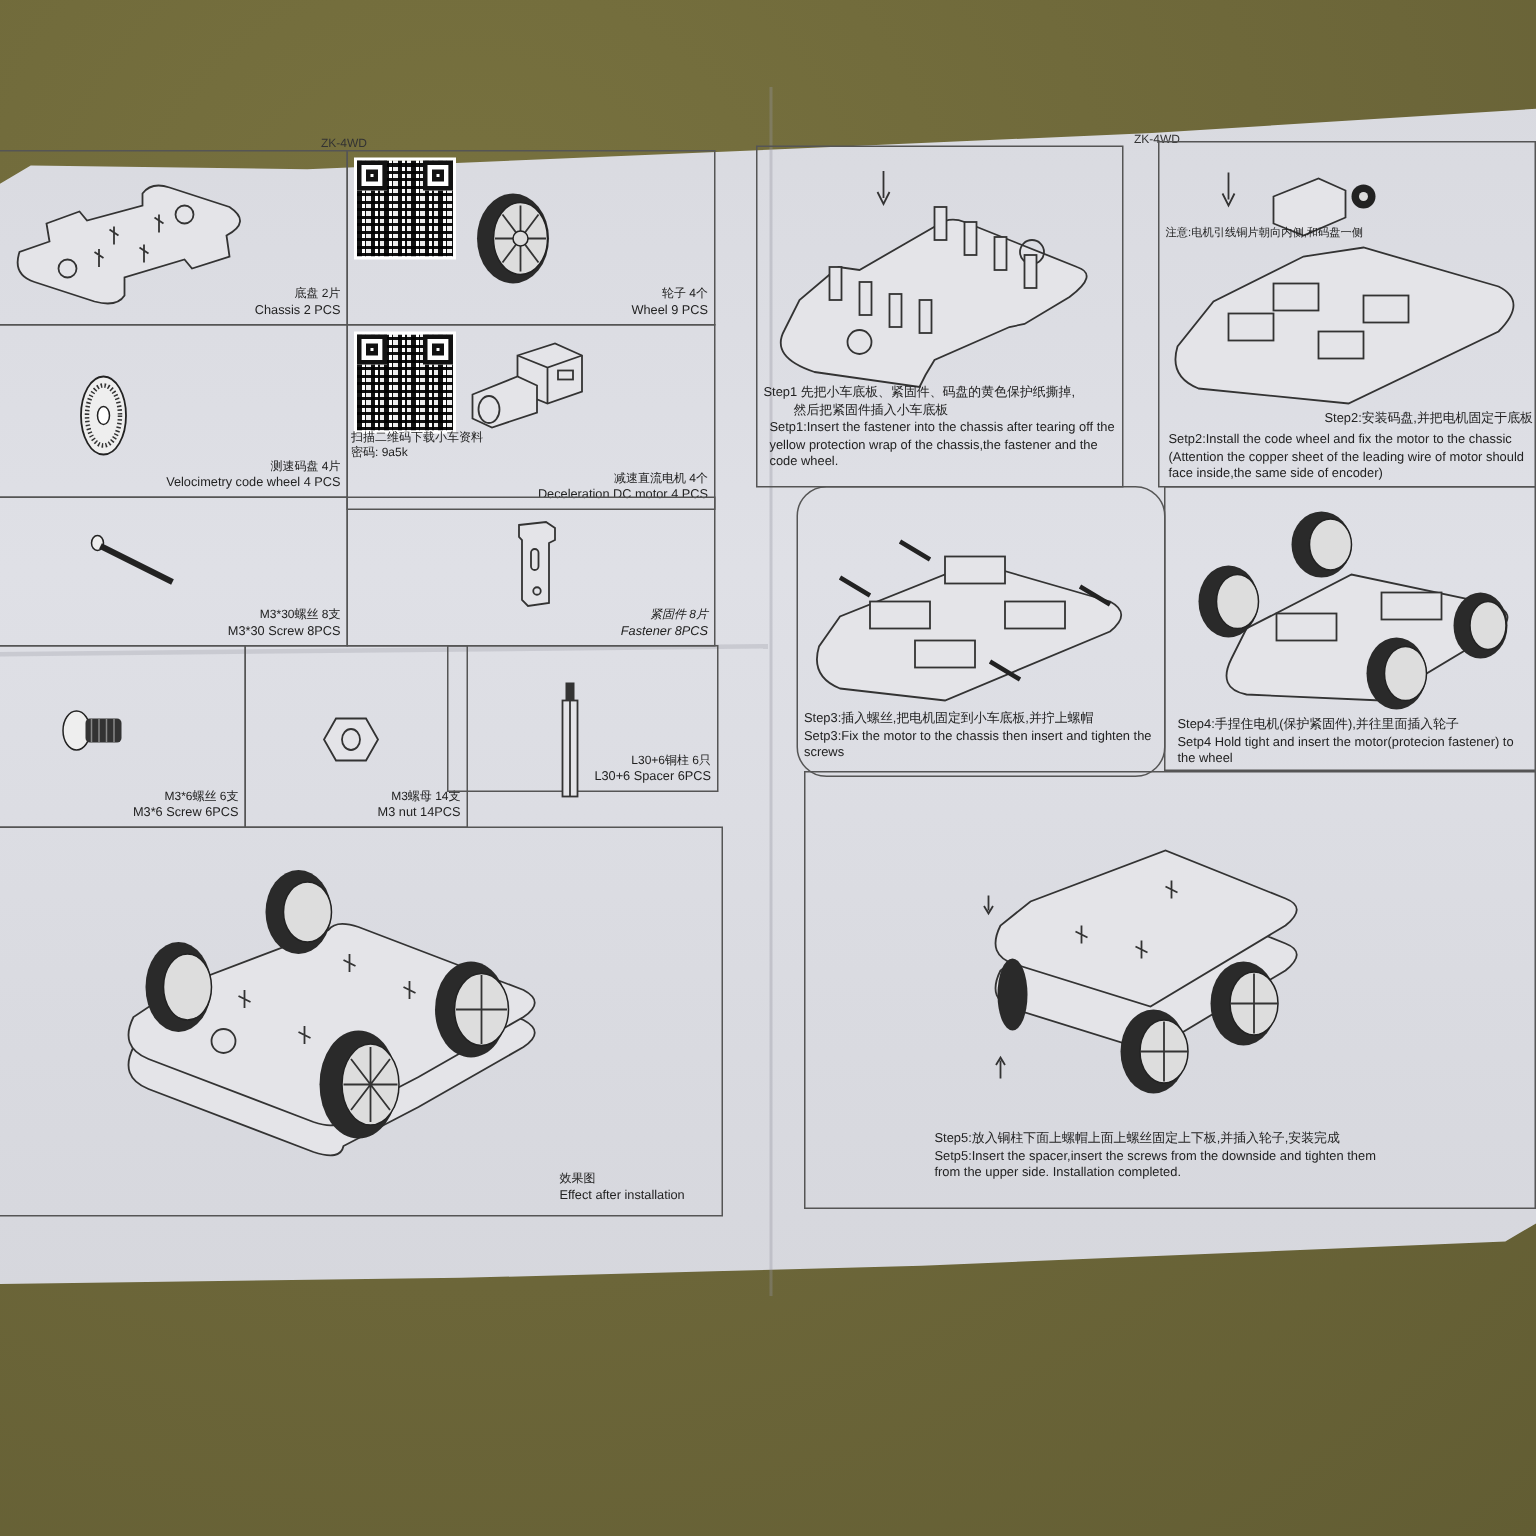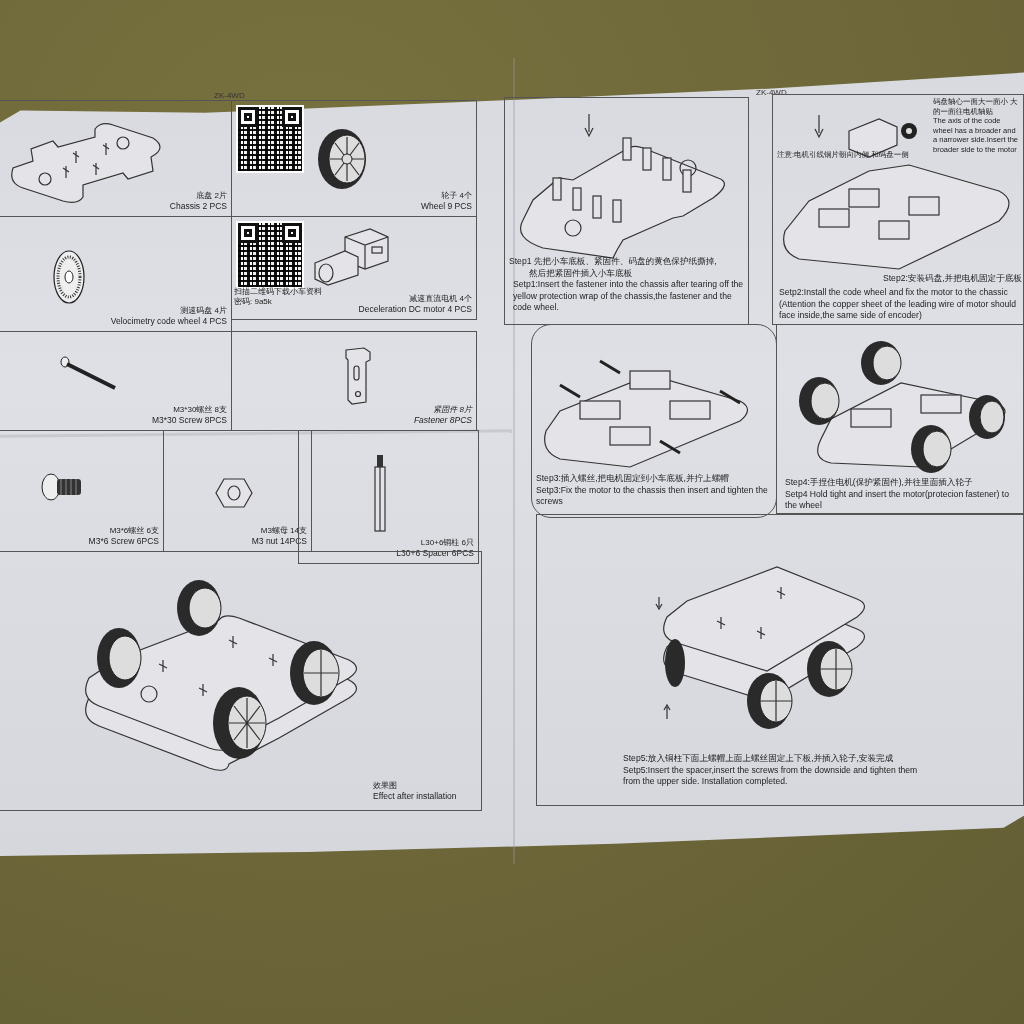--- a/index.html
+++ b/index.html
@@ -75,21 +75,21 @@
     <svg style="left:50px;top:30px;" width="40" height="60">
       <ellipse cx="20" cy="30" rx="15" ry="26" fill="#eee" stroke="#222" stroke-width="1.2"></ellipse>
       <ellipse cx="20" cy="30" rx="11" ry="20" fill="none" stroke="#333" stroke-width="3" stroke-dasharray="1 1.5"></ellipse>
       <ellipse cx="20" cy="30" rx="4" ry="6" fill="#fff" stroke="#222"></ellipse>
     </svg>
     <div class="cap">
       <div class="zh">测速码盘 4片</div>
         <div>Velocimetry code wheel 4 PCS</div>
     </div>
   </div>
-  <div class="cell" style="left:231px;top:216px;width:246px;height:104px;">
+  <div class="cell" style="left:231px;top:216px;width:246px;height:124px;">
     <div class="qr" style="left:4px;top:4px;"></div>
     <div style="position:absolute;left:2px;top:70px;font-size:8px;line-height:10px;color:#222;">
       <div>扫描二维码下载小车资料</div>
         <div>密码: 9a5k</div>
     </div>
     <svg style="left:78px;top:10px;" width="80" height="60">
       <path class="lf" d="M35 10 L60 2 L78 10 L78 34 L55 42 L35 34 Z"></path>
       <path class="ln" d="M35 10 L55 18 L78 10 M55 18 L55 42"></path>
       <path class="lf" d="M5 36 L35 24 L48 30 L48 48 L18 58 L5 52 Z"></path>
       <ellipse class="lf" cx="16" cy="46" rx="7" ry="9"></ellipse>
@@ -137,21 +137,21 @@
   <div class="cell" style="left:163px;top:430px;width:149px;height:122px;">
     <svg style="left:50px;top:46px;" width="40" height="34">
       <path class="lf" d="M10 2 L30 2 L38 16 L30 30 L10 30 L2 16 Z"></path>
       <ellipse class="ln" cx="20" cy="16" rx="6" ry="7"></ellipse>
     </svg>
     <div class="cap">
       <div class="zh">M3螺母 14支</div>
         <div>M3 nut 14PCS</div>
     </div>
   </div>
-  <div class="cell" style="left:298px;top:430px;width:181px;height:134px;">
+  <div class="cell" style="left:298px;top:430px;width:181px;height:98px;">
     <svg style="left:74px;top:24px;" width="14" height="80">
       <rect x="4" y="0" width="6" height="12" fill="#333"></rect>
       <rect class="lf" x="2" y="12" width="10" height="64"></rect>
       <line class="ln" x1="7" y1="12" x2="7" y2="76"></line>
     </svg>
     <div class="cap">
       <div class="zh">L30+6铜柱 6只</div>
         <div>L30+6 Spacer 6PCS</div>
     </div>
   </div>
@@ -219,24 +219,20 @@
       <circle cx="130" cy="30" r="8" fill="#222"></circle>
         <circle cx="130" cy="30" r="3" fill="#ddd"></circle>
       <path class="lf" d="M6 130 Q0 150 20 158 L120 168 L220 120 Q240 100 220 90 L130 64 L90 70 L30 100 Z"></path>
       <g class="lf">
           <rect x="40" y="108" width="30" height="18"></rect>
           <rect x="70" y="88" width="30" height="18"></rect>
           <rect x="130" y="96" width="30" height="18"></rect>
           <rect x="100" y="120" width="30" height="18"></rect>
         </g>
     </svg>
-    <div class="step" style="left:160px;top:2px;width:88px;font-size:7.5px;line-height:9.5px;">
-      <div>码盘轴心一面大一面小 大的一面往电机轴贴</div>
-      <div>The axis of the code wheel has a broader and a narrower side.Insert the broader side to the motor</div>
-    </div>
     <div class="step" style="left:4px;top:54px;font-size:7.5px;">注意:电机引线铜片朝向内侧,和码盘一侧</div>
     <div class="step" style="left:110px;top:178px;">Step2:安装码盘,并把电机固定于底板</div>
     <div class="step" style="left:6px;top:192px;width:244px;">Setp2:Install the code wheel and fix the motor to the chassic (Attention the copper sheet of the leading wire of motor should face inside,the same side of encoder)</div>
   </div>
   <div class="cell" style="left:531px;top:324px;width:246px;height:194px;border-radius:20px;">
     <svg style="left:8px;top:16px;" width="220" height="130">
       <path class="lf" d="M6 90 Q0 110 20 118 L90 126 L200 80 Q215 68 200 60 L110 34 L20 70 Z"></path>
       <g class="lf">
           <rect x="40" y="60" width="40" height="18"></rect>
           <rect x="90" y="30" width="40" height="18"></rect>

